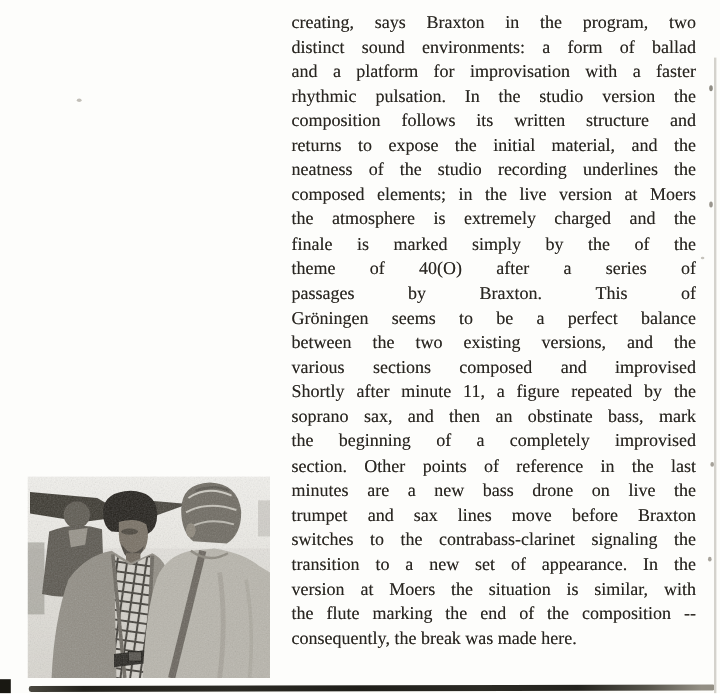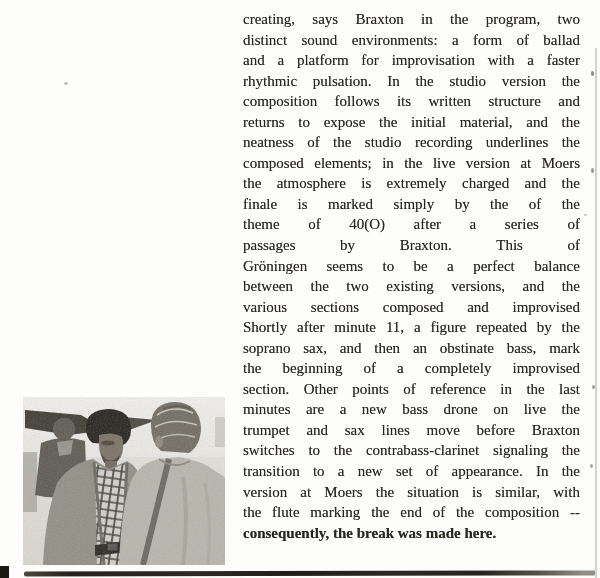--- a/index.html
+++ b/index.html
@@ -29,21 +29,20 @@
   .tline {
     display: flex;
     justify-content: space-between;
     white-space: nowrap;
     line-height: 20.55px;
     height: 20.55px;
   }
   .tline-last {
     display: block;
     text-align: left;
-    font-weight: bold;
   }
 
   
   .photo {
     position: absolute;
     left: 23px;
     top: 397px;
     width: 202px;
     height: 168px;
     margin: 0;

